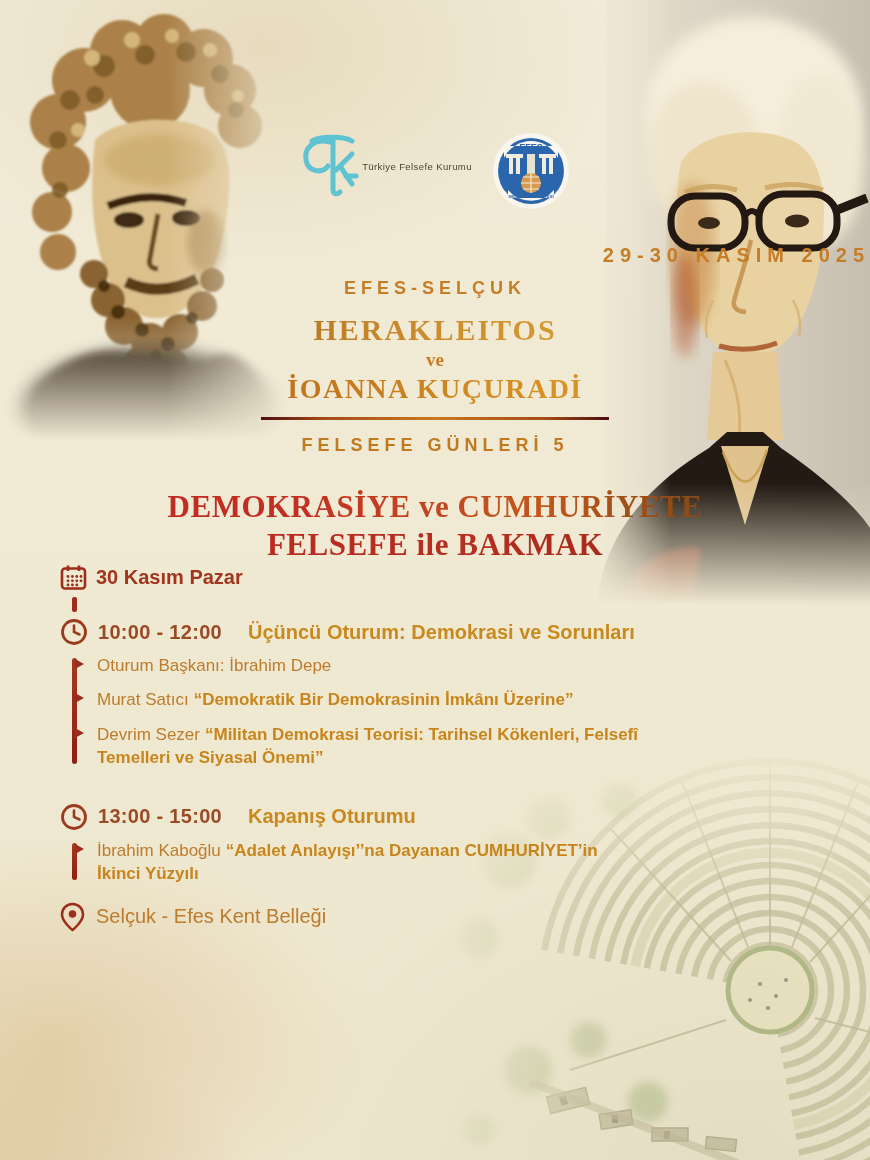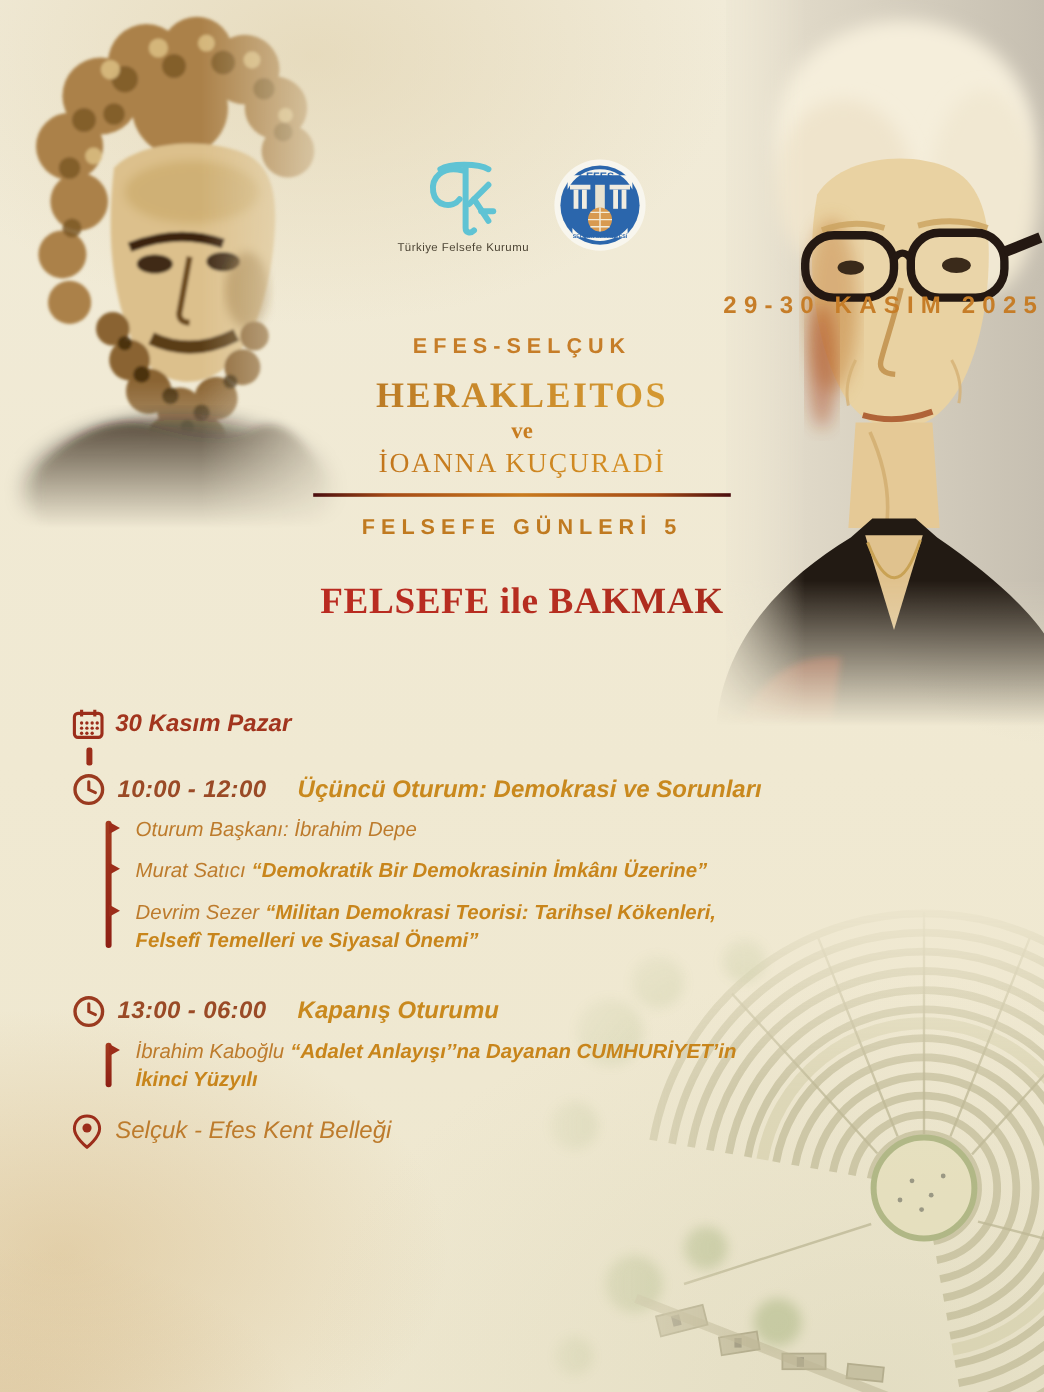--- a/index.html
+++ b/index.html
@@ -15,52 +15,52 @@
       linear-gradient(180deg,#f1ebd8 0%,#f0e9d2 55%,#eee7cf 100%);
   }
   .img-layer{position:absolute;pointer-events:none;}
   #statue{left:0;top:0;}
   #portrait{right:0;top:0;}
   #theater{right:0;bottom:0;opacity:.62;}
 
   
   .header{position:absolute;left:0;right:0;top:132px;text-align:center;}
   .logos{display:flex;justify-content:center;align-items:flex-start;gap:20px;height:98px;}
-  .tfk{display:flex;flex-direction:column;align-items:center;}
+  .tfk{display:flex;align-items:center;}
   .tfk-caption{font-size:9.5px;color:#4c4434;letter-spacing:.4px;margin-top:3px;}
   .dates{margin-top:14px;font-size:20px;font-weight:bold;letter-spacing:6px;color:#c67d28;text-align:right;}
   .place{margin-top:11px;font-size:18px;font-weight:bold;letter-spacing:5px;color:#c67d28;}
   .serif{font-family:"Liberation Serif","DejaVu Serif",serif;}
   .name1{margin-top:14px;font-size:30px;font-weight:bold;letter-spacing:2px;
     background:linear-gradient(90deg,#8a4a12,#c8882a 45%,#d99e33 70%,#a76a16);
     -webkit-background-clip:text;background-clip:text;color:transparent;}
   .ve{font-size:19px;font-weight:bold;color:#c87d20;margin-top:2px;}
-  .name2{margin-top:2px;font-size:23px;font-weight:normal;letter-spacing:1.5px;
+  .name2{margin-top:2px;font-size:28px;font-weight:bold;letter-spacing:1.5px;
     background:linear-gradient(90deg,#a85012,#d08a22 55%,#e09a28 75%,#b56212);
     -webkit-background-clip:text;background-clip:text;color:transparent;}
   .divider{width:348px;height:3px;margin:12px auto 0;
     background:linear-gradient(90deg,#4a0d0e,#a54a16 18%,#c87a1e 50%,#a54a16 82%,#4a0d0e);}
   .series{margin-top:15px;font-size:18px;font-weight:bold;letter-spacing:5px;color:#c07a20;}
   .theme{margin-top:34px;line-height:1.1;}
   .theme-l1{font-size:31px;font-weight:bold;letter-spacing:.5px;
     background:linear-gradient(90deg,#c02423,#c33022 35%,#c2571d 62%,#8a4a16 80%,#231510);
     -webkit-background-clip:text;background-clip:text;color:transparent;}
   .theme-l2{font-size:31px;font-weight:bold;letter-spacing:.5px;margin-top:4px;
     background:linear-gradient(90deg,#c02621,#b52e20 55%,#8e2317);
     -webkit-background-clip:text;background-clip:text;color:transparent;}
 
   
-  .schedule{position:absolute;left:60px;top:590px;width:580px;font-style:italic;}
+  .schedule{position:absolute;left:60px;top:564px;width:580px;}
   .day-row{display:flex;align-items:center;gap:9px;}
   .day-label{font-size:20px;font-weight:bold;color:#a2351e;}
   .tick{width:4.5px;height:15px;border-radius:2px;background:#9c2d1a;margin:6px 0 6px 12px;}
   .session-row{display:flex;align-items:center;gap:10px;margin-top:4px;text-align:center;}
   .time{font-size:20px;font-weight:bold;color:#9a4a26;letter-spacing:.3px;}
   .session-title{font-size:20px;font-weight:bold;color:#c9891e;margin-left:16px;}
-  .session-body{position:relative;margin-left:28px;padding-left:25px;margin-top:8px;}
+  .session-body{position:relative;margin-left:12px;padding-left:25px;margin-top:8px;}
   .timeline{position:absolute;left:0;top:4px;bottom:6px;width:4.5px;border-radius:3px;
     background:linear-gradient(180deg,#a33a1e,#8e1f14);}
   .item{position:relative;margin:0 0 11px;font-size:17px;line-height:1.38;color:#bd7b2c;}
   .item b{color:#c8851b;margin-left:5px;}
   .bullet{position:absolute;left:-22px;top:5px;width:0;height:0;
     border-left:9px solid #9c2d1a;border-top:5.5px solid transparent;border-bottom:5.5px solid transparent;}
   .gap{height:18px;}
   .venue-row{display:flex;align-items:center;gap:11px;margin-top:16px;}
   .venue-label{font-size:20px;color:#bd7b2c;}
   .icon{flex:0 0 auto;display:inline-flex;}
@@ -364,20 +364,21 @@
     </div>
 
     <div class="dates">29-30 KASIM 2025</div>
     <div class="place">EFES-SELÇUK</div>
     <div class="name1 serif">HERAKLEITOS</div>
     <div class="ve serif">ve</div>
     <div class="name2 serif">İOANNA KUÇURADİ</div>
     <div class="divider"></div>
     <div class="series">FELSEFE GÜNLERİ 5</div>
     <div class="theme serif">
+      <div class="theme-l1">DEMOKRASİYE ve CUMHURİYETE</div>
       <div class="theme-l2">FELSEFE ile BAKMAK</div>
     </div>
   </div>
 
   <div class="schedule">
 
     <div class="day-row">
       <span class="icon">
         <svg width="27" height="27" viewBox="0 0 27 27">
           <rect x="2" y="4.5" width="23" height="20" rx="3" fill="none" stroke="#9c2d1a" stroke-width="2.6"></rect>
@@ -430,21 +431,21 @@
 
     <div class="gap"></div>
 
     <div class="session-row">
       <span class="icon">
         <svg width="28" height="28" viewBox="0 0 28 28">
           <circle cx="14" cy="14" r="11.5" fill="none" stroke="#9a3a1f" stroke-width="2.8"></circle>
           <path d="M14,7.5 L14,14 L19.5,16.5" fill="none" stroke="#9a3a1f" stroke-width="2.6" stroke-linecap="round"></path>
         </svg>
       </span>
-      <span class="time">13:00 - 06:00</span>
+      <span class="time">13:00 - 15:00</span>
       <span class="session-title">Kapanış Oturumu</span>
     </div>
     <div class="session-body">
       <div class="timeline"></div>
       <p class="item">
         <span class="bullet"></span>
         <span>İbrahim Kaboğlu</span><b>“Adalet Anlayışı’’na Dayanan CUMHURİYET’in İkinci Yüzyılı</b>
       </p>
     </div>
 

